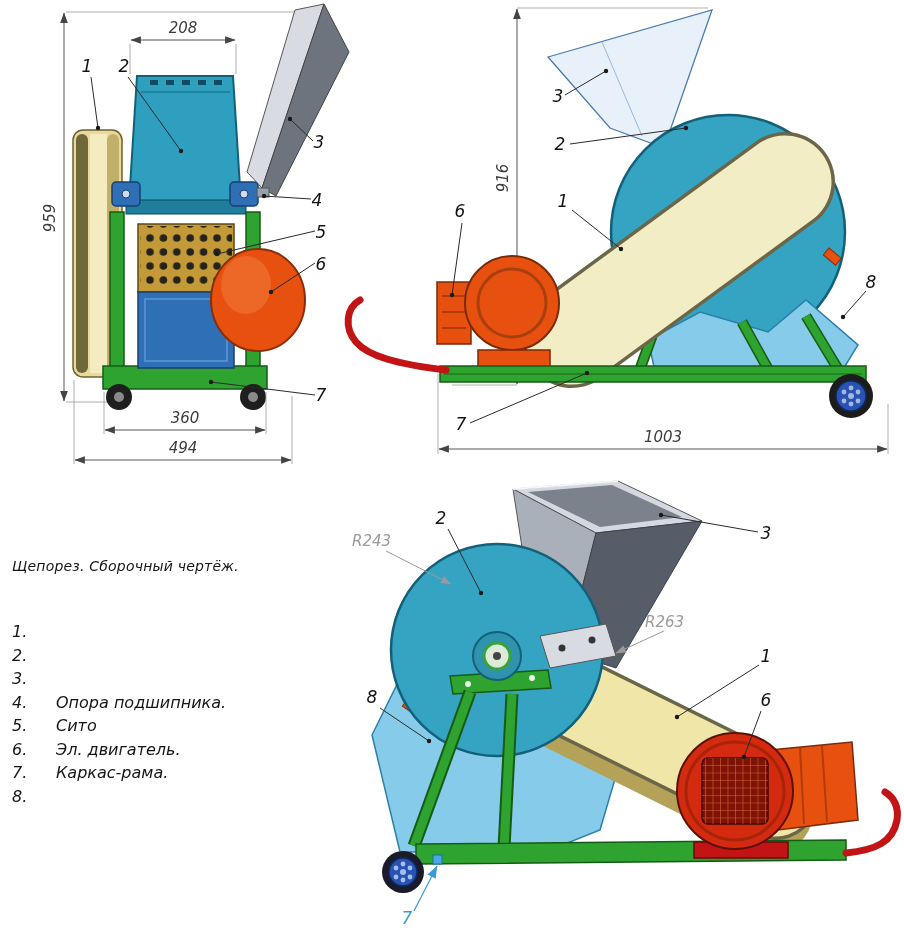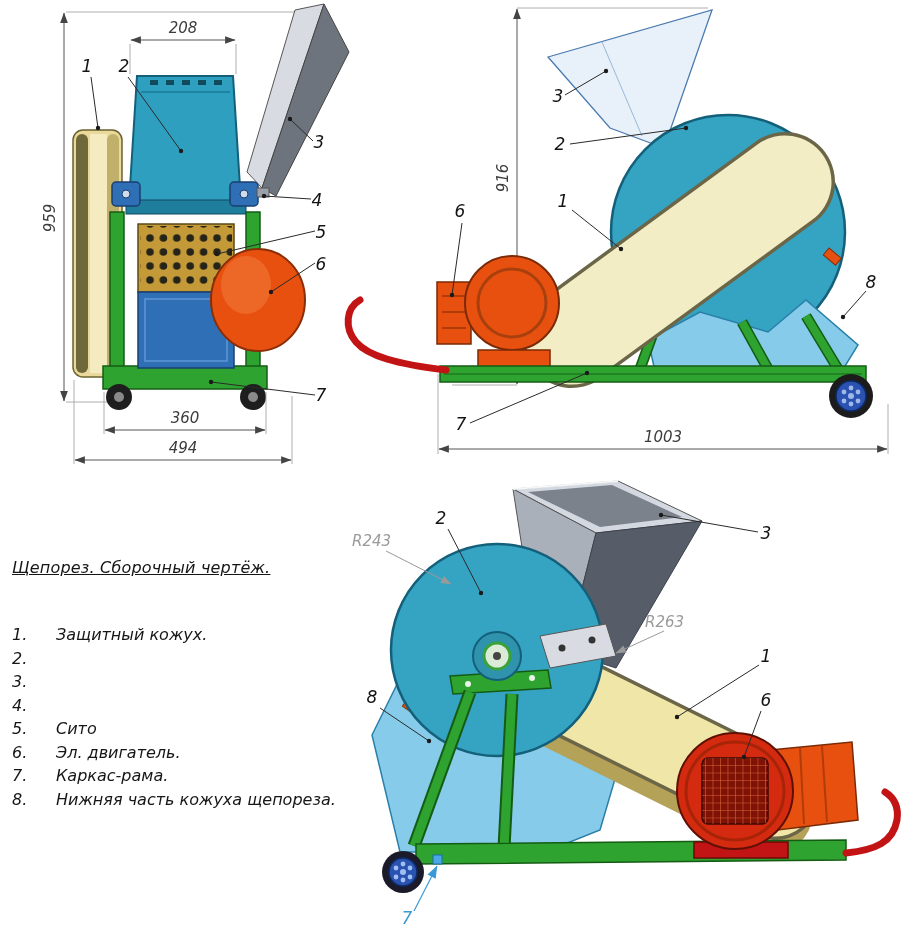--- a/index.html
+++ b/index.html
@@ -1,20 +1,20 @@
 <!DOCTYPE html>
 <html><head>
 <meta charset="utf-8">
 <style>
   * { margin:0; padding:0; box-sizing:border-box; }
   body { background:#ffffff; font-family:"DejaVu Sans", sans-serif; }
   .canvas { position:relative; width:904px; height:940px; background:#ffffff; overflow:hidden; }
   .canvas > svg { position:absolute; left:0; top:0; }
   .notes { position:absolute; left:12px; top:558px; width:352px; font-style:italic; color:#161616; }
-  .notes-title { font-size:16px; letter-spacing:.2px;text-decoration:underline; }
+  .notes-title { font-size:14px; letter-spacing:.2px; }
   .parts { margin-top:46px; }
   .part-row { display:flex; font-size:16px; line-height:23.5px; }
   .part-num { width:44px; flex:none; }
   text { font-family:"DejaVu Sans", sans-serif; font-style:italic; }
   .dim { font-size:15px; fill:#3c3c3c; }
   .co  { font-size:17px; fill:#141414; }
   .co-blue { font-size:17px; fill:#3a9ad8; }
   .rl  { font-size:15px; fill:#9a9a9a; }
   .dl  { stroke:#555; stroke-width:1; }
   .xl  { stroke:#999; stroke-width:0.8; }
@@ -344,43 +344,42 @@
       <text class="co-blue" x="407" y="924" text-anchor="middle">7</text>
     </g>
   </g>
 </svg>
 
   <div class="notes">
     <div class="notes-title">Щепорез. Сборочный чертёж.</div>
     <div class="parts">
       <div class="part-row">
         <span class="part-num">1.</span>
-        <span class="part-label">Защитный кожух.</span>
       </div>
       <div class="part-row">
         <span class="part-num">2.</span>
       </div>
       <div class="part-row">
         <span class="part-num">3.</span>
       </div>
       <div class="part-row">
         <span class="part-num">4.</span>
+        <span class="part-label">Опора подшипника.</span>
       </div>
       <div class="part-row">
         <span class="part-num">5.</span>
         <span class="part-label">Сито</span>
       </div>
       <div class="part-row">
         <span class="part-num">6.</span>
         <span class="part-label">Эл. двигатель.</span>
       </div>
       <div class="part-row">
         <span class="part-num">7.</span>
         <span class="part-label">Каркас-рама.</span>
       </div>
       <div class="part-row">
         <span class="part-num">8.</span>
-        <span class="part-label">Нижняя часть кожуха щепореза.</span>
       </div>
     </div>
   </div>
 
 </div>
 
 </body></html>

